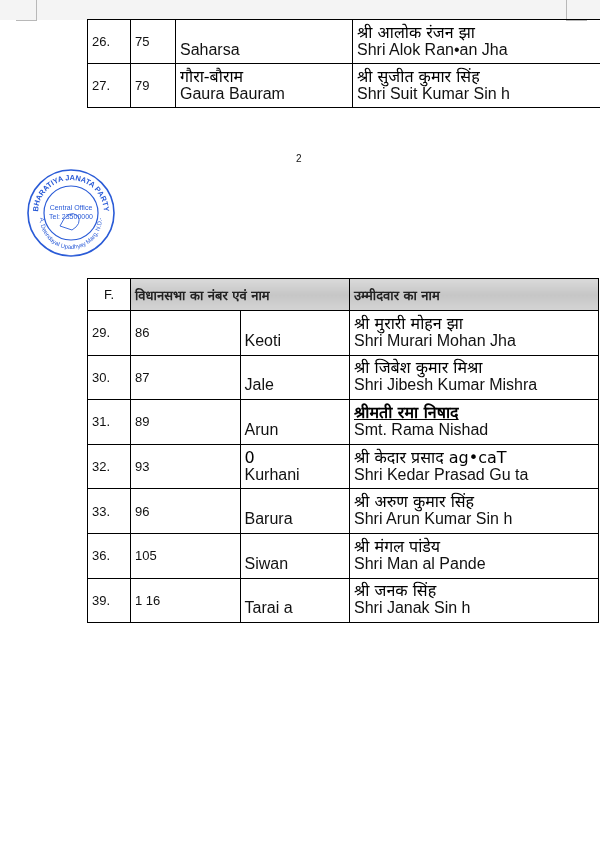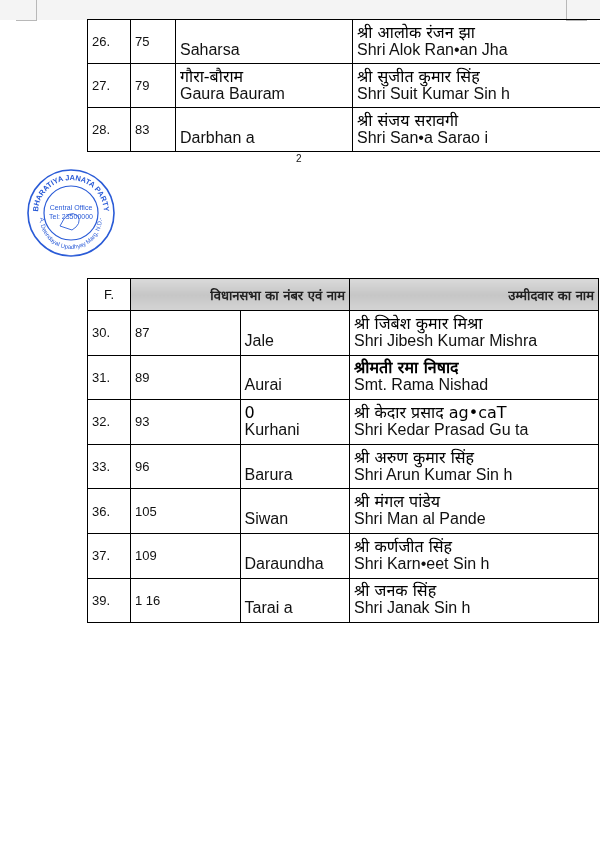--- a/index.html
+++ b/index.html
@@ -12,34 +12,34 @@
 
   table.cand { position:absolute; border-collapse:collapse; table-layout:fixed;margin-left:43px; }
   table.cand td { border:1px solid #000; padding:0 4px; vertical-align:middle; font-size:13px; }
   .c-no { width:34px; }
   .c-num { width:36px; text-align:left; }
   .c-cons { width:168px; }
   .c-cand { width:240px; }
   .stack { display:flex; flex-direction:column; justify-content:space-between; height:100%; }
   .hi { font-family:"DejaVu Sans", sans-serif; font-size:16px; color:#000000; line-height:16px; }
   .en { font-size:16px; line-height:18px; }
-  .bold { font-weight:bold; }
+  .bold { font-weight:bold;text-decoration:underline; }
 
   #t1 { left:44px; top:19px; width:512px; }
   #t1 tr { height:44px; }
 
   .pagenum { position:absolute; left:296px; top:153px; font-size:10px; }
 
   .seal { position:absolute; left:26px; top:168px; width:90px; height:90px; }
 
   #t2 { left:44px; top:278px; width:512px; }
   #t2 tr.row { height:44.6px; }
   #t2 tr.hdr { height:32px; }
   .hdr-f { font-size:22px; text-align:center; }
-  .hdr-cell { background:linear-gradient(#d9d9d9,#c6c6c6 50%,#d4d4d4); text-align:right; font-family:"DejaVu Sans", sans-serif; font-size:12px; font-weight:bold; color:#222; }
+  .hdr-cell { background:linear-gradient(#d9d9d9,#c6c6c6 50%,#d4d4d4); text-align:left; font-family:"DejaVu Sans", sans-serif; font-size:12px; font-weight:bold; color:#222; }
 </style>
 </head>
 <body>
 
 <div class="topbar"></div>
 <div class="corner tl"></div>
 <div class="corner tr"></div>
 
 <table class="cand" id="t1">
   <tbody id="t1body">
@@ -65,36 +65,20 @@
         <td class="c-cons">
           <div class="stack">
             <span class="hi">गौरा-बौराम</span>
             <span class="en">Gaura Bauram</span>
           </div>
         </td>
         <td class="c-cand">
           <div class="stack">
             <span class="hi">श्री सुजीत कुमार सिंह</span>
             <span class="en">Shri Suit Kumar Sin h</span>
-          </div>
-        </td>
-      </tr>
-      <tr class="row">
-        <td class="c-no">28.</td>
-        <td class="c-num">83</td>
-        <td class="c-cons">
-          <div class="stack">
-            <span class="hi">&nbsp;</span>
-            <span class="en">Darbhan a</span>
-          </div>
-        </td>
-        <td class="c-cand">
-          <div class="stack">
-            <span class="hi">श्री संजय सरावगी</span>
-            <span class="en">Shri San•a Sarao i</span>
           </div>
         </td>
       </tr>
     </tbody>
 </table>
 
 <div class="pagenum">2</div>
 
 <svg class="seal" viewBox="0 0 90 90">
   <defs>
@@ -114,20 +98,36 @@
   <path d="M34,58 Q42,40 52,48 Q56,56 46,62 Z" fill="none" stroke="#2a5bd7" stroke-width="0.9"></path>
 </svg>
 
 <table class="cand" id="t2">
   <tbody id="t2body">
     <tr class="hdr">
       <td class="c-no hdr-f">F.</td>
       <td class="hdr-cell" colspan="2">विधानसभा का नंबर एवं नाम</td>
       <td class="hdr-cell c-cand">उम्मीदवार का नाम</td>
     </tr>
+  <tr class="row">
+        <td class="c-no">29.</td>
+        <td class="c-num">86</td>
+        <td class="c-cons">
+          <div class="stack">
+            <span class="hi">&nbsp;</span>
+            <span class="en">Keoti</span>
+          </div>
+        </td>
+        <td class="c-cand">
+          <div class="stack">
+            <span class="hi">श्री मुरारी मोहन झा</span>
+            <span class="en">Shri Murari Mohan Jha</span>
+          </div>
+        </td>
+      </tr>
       <tr class="row">
         <td class="c-no">30.</td>
         <td class="c-num">87</td>
         <td class="c-cons">
           <div class="stack">
             <span class="hi">&nbsp;</span>
             <span class="en">Jale</span>
           </div>
         </td>
         <td class="c-cand">
@@ -136,21 +136,21 @@
             <span class="en">Shri Jibesh Kumar Mishra</span>
           </div>
         </td>
       </tr>
       <tr class="row">
         <td class="c-no">31.</td>
         <td class="c-num">89</td>
         <td class="c-cons">
           <div class="stack">
             <span class="hi">&nbsp;</span>
-            <span class="en">Aurai</span>
+            <span class="en">Arun</span>
           </div>
         </td>
         <td class="c-cand">
           <div class="stack">
             <span class="hi bold">श्रीमती रमा निषाद</span>
             <span class="en">Smt. Rama Nishad</span>
           </div>
         </td>
       </tr>
       <tr class="row">
@@ -195,36 +195,20 @@
           </div>
         </td>
         <td class="c-cand">
           <div class="stack">
             <span class="hi">श्री मंगल पांडेय</span>
             <span class="en">Shri Man al Pande</span>
           </div>
         </td>
       </tr>
       <tr class="row">
-        <td class="c-no">37.</td>
-        <td class="c-num">109</td>
-        <td class="c-cons">
-          <div class="stack">
-            <span class="hi">&nbsp;</span>
-            <span class="en">Daraundha</span>
-          </div>
-        </td>
-        <td class="c-cand">
-          <div class="stack">
-            <span class="hi">श्री कर्णजीत सिंह</span>
-            <span class="en">Shri Karn•eet Sin h</span>
-          </div>
-        </td>
-      </tr>
-      <tr class="row">
         <td class="c-no">39.</td>
         <td class="c-num">1 16</td>
         <td class="c-cons">
           <div class="stack">
             <span class="hi">&nbsp;</span>
             <span class="en">Tarai a</span>
           </div>
         </td>
         <td class="c-cand">
           <div class="stack">

